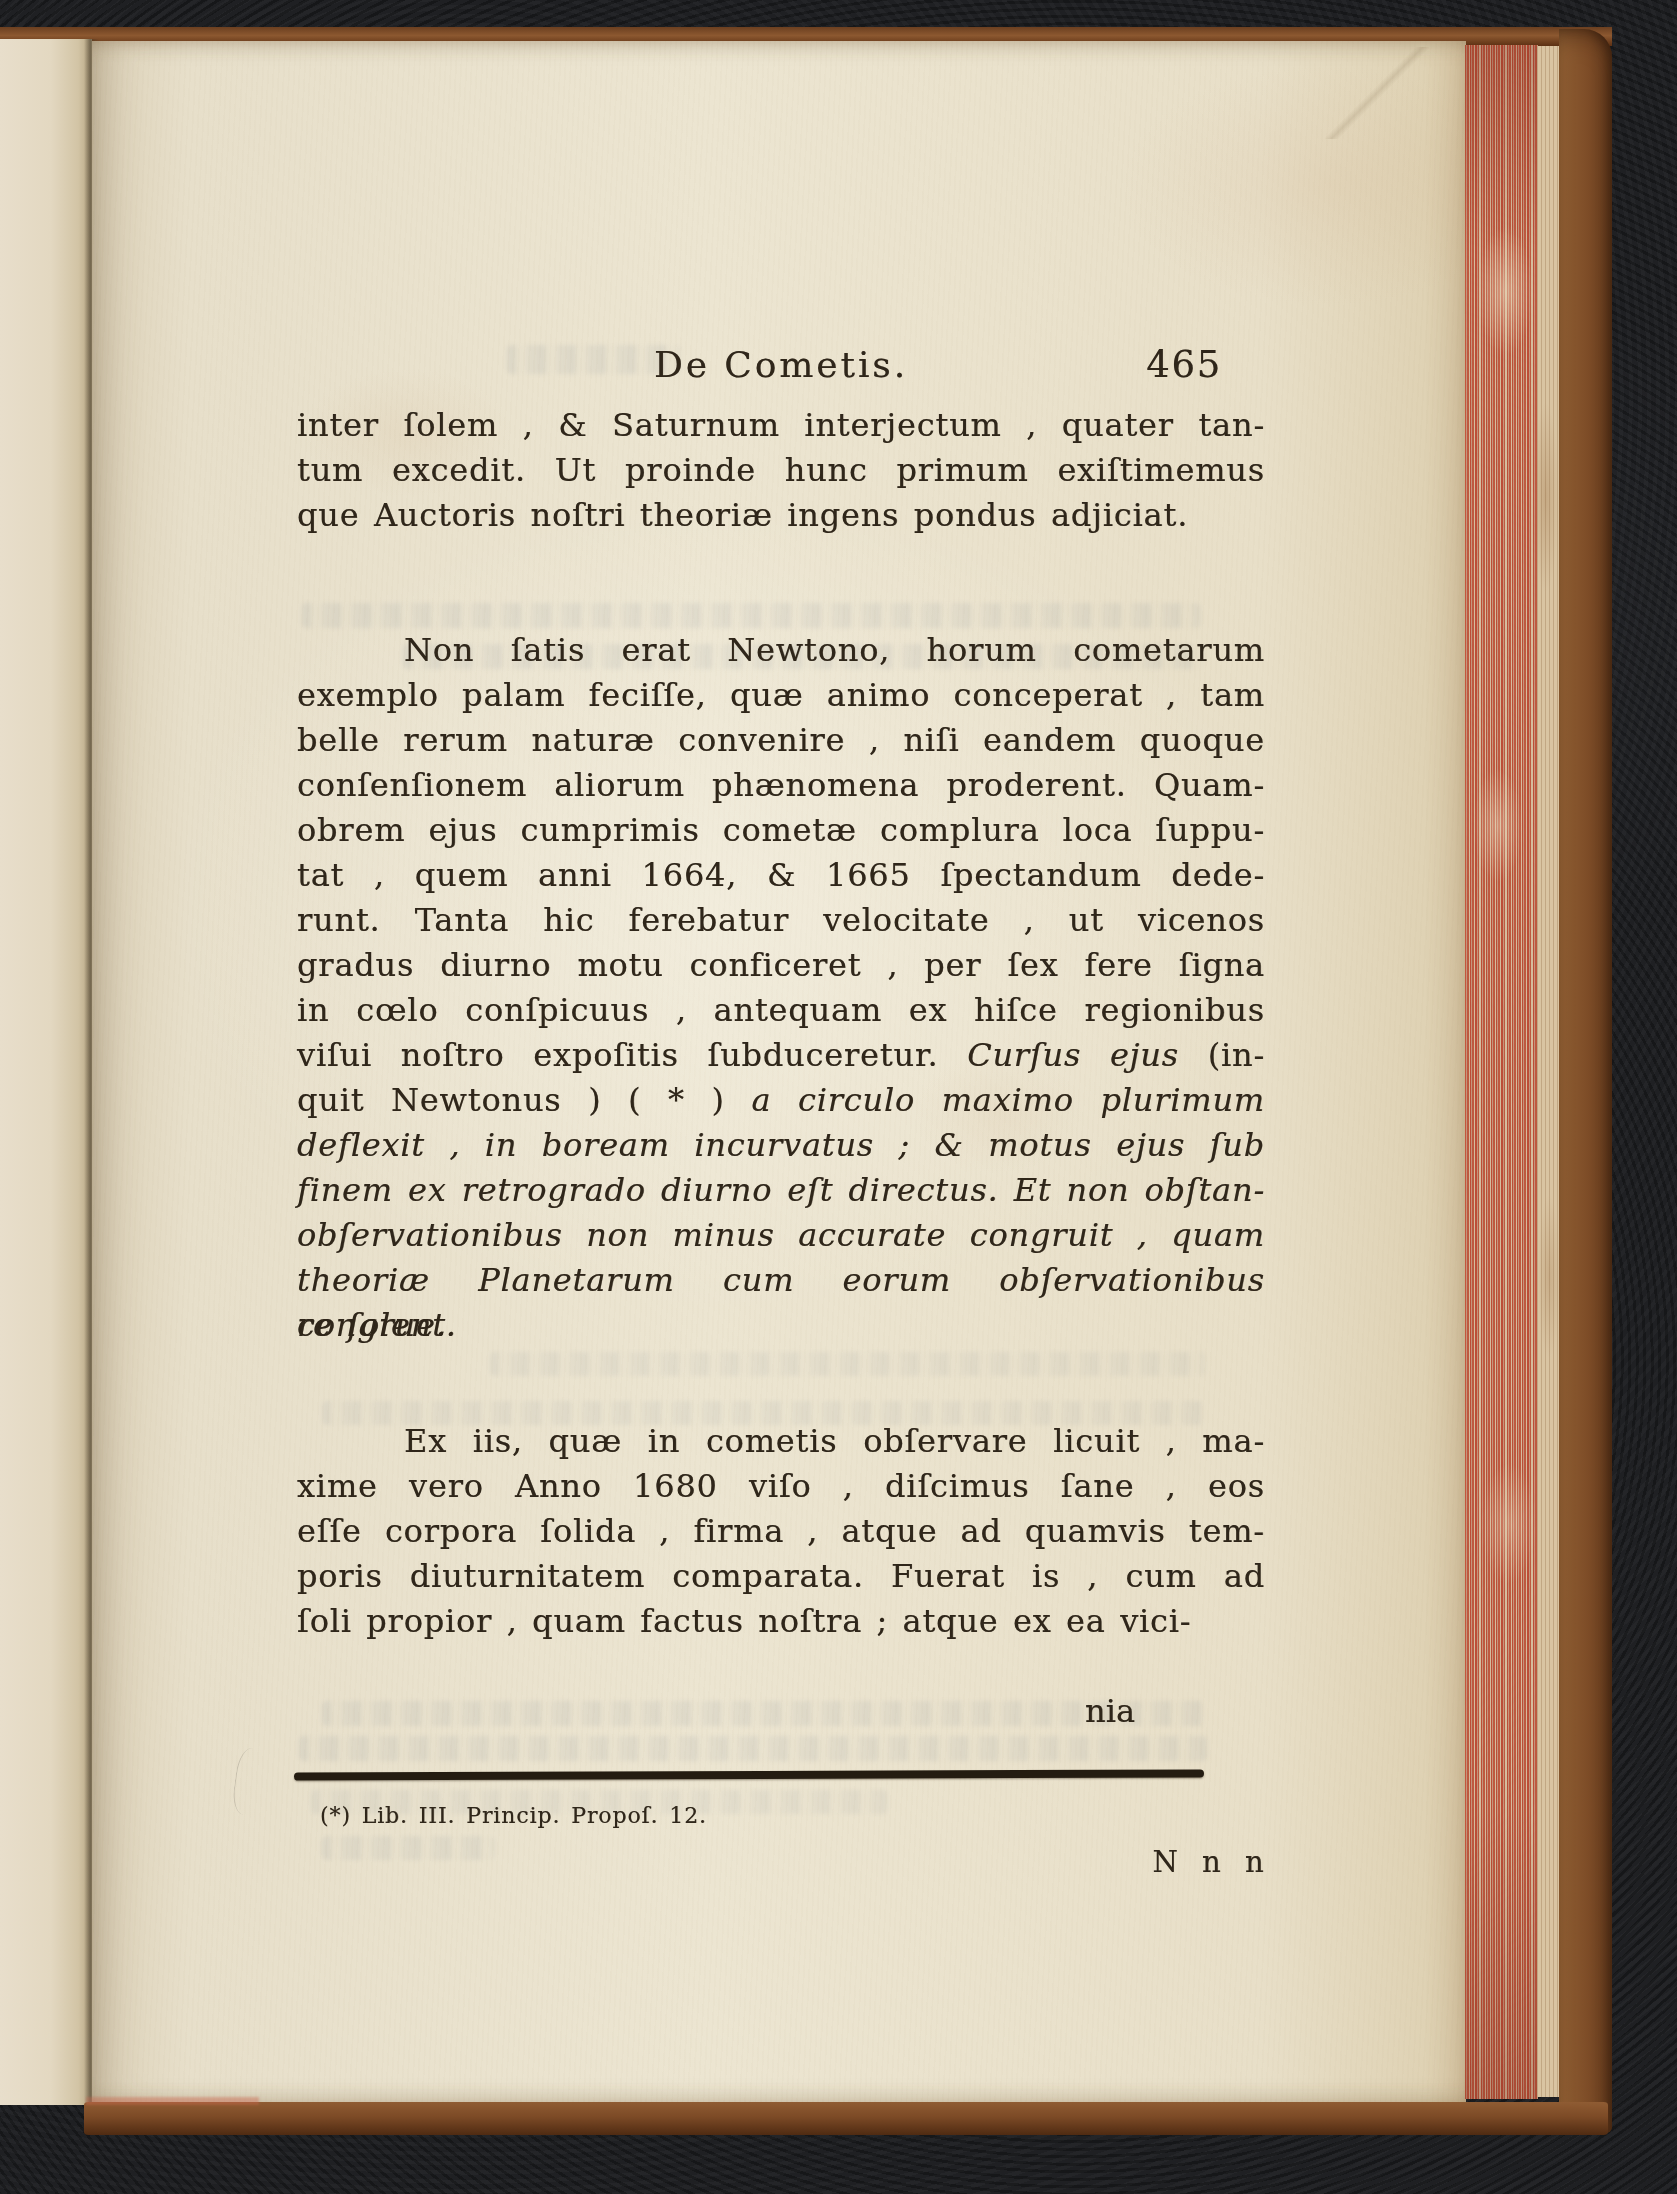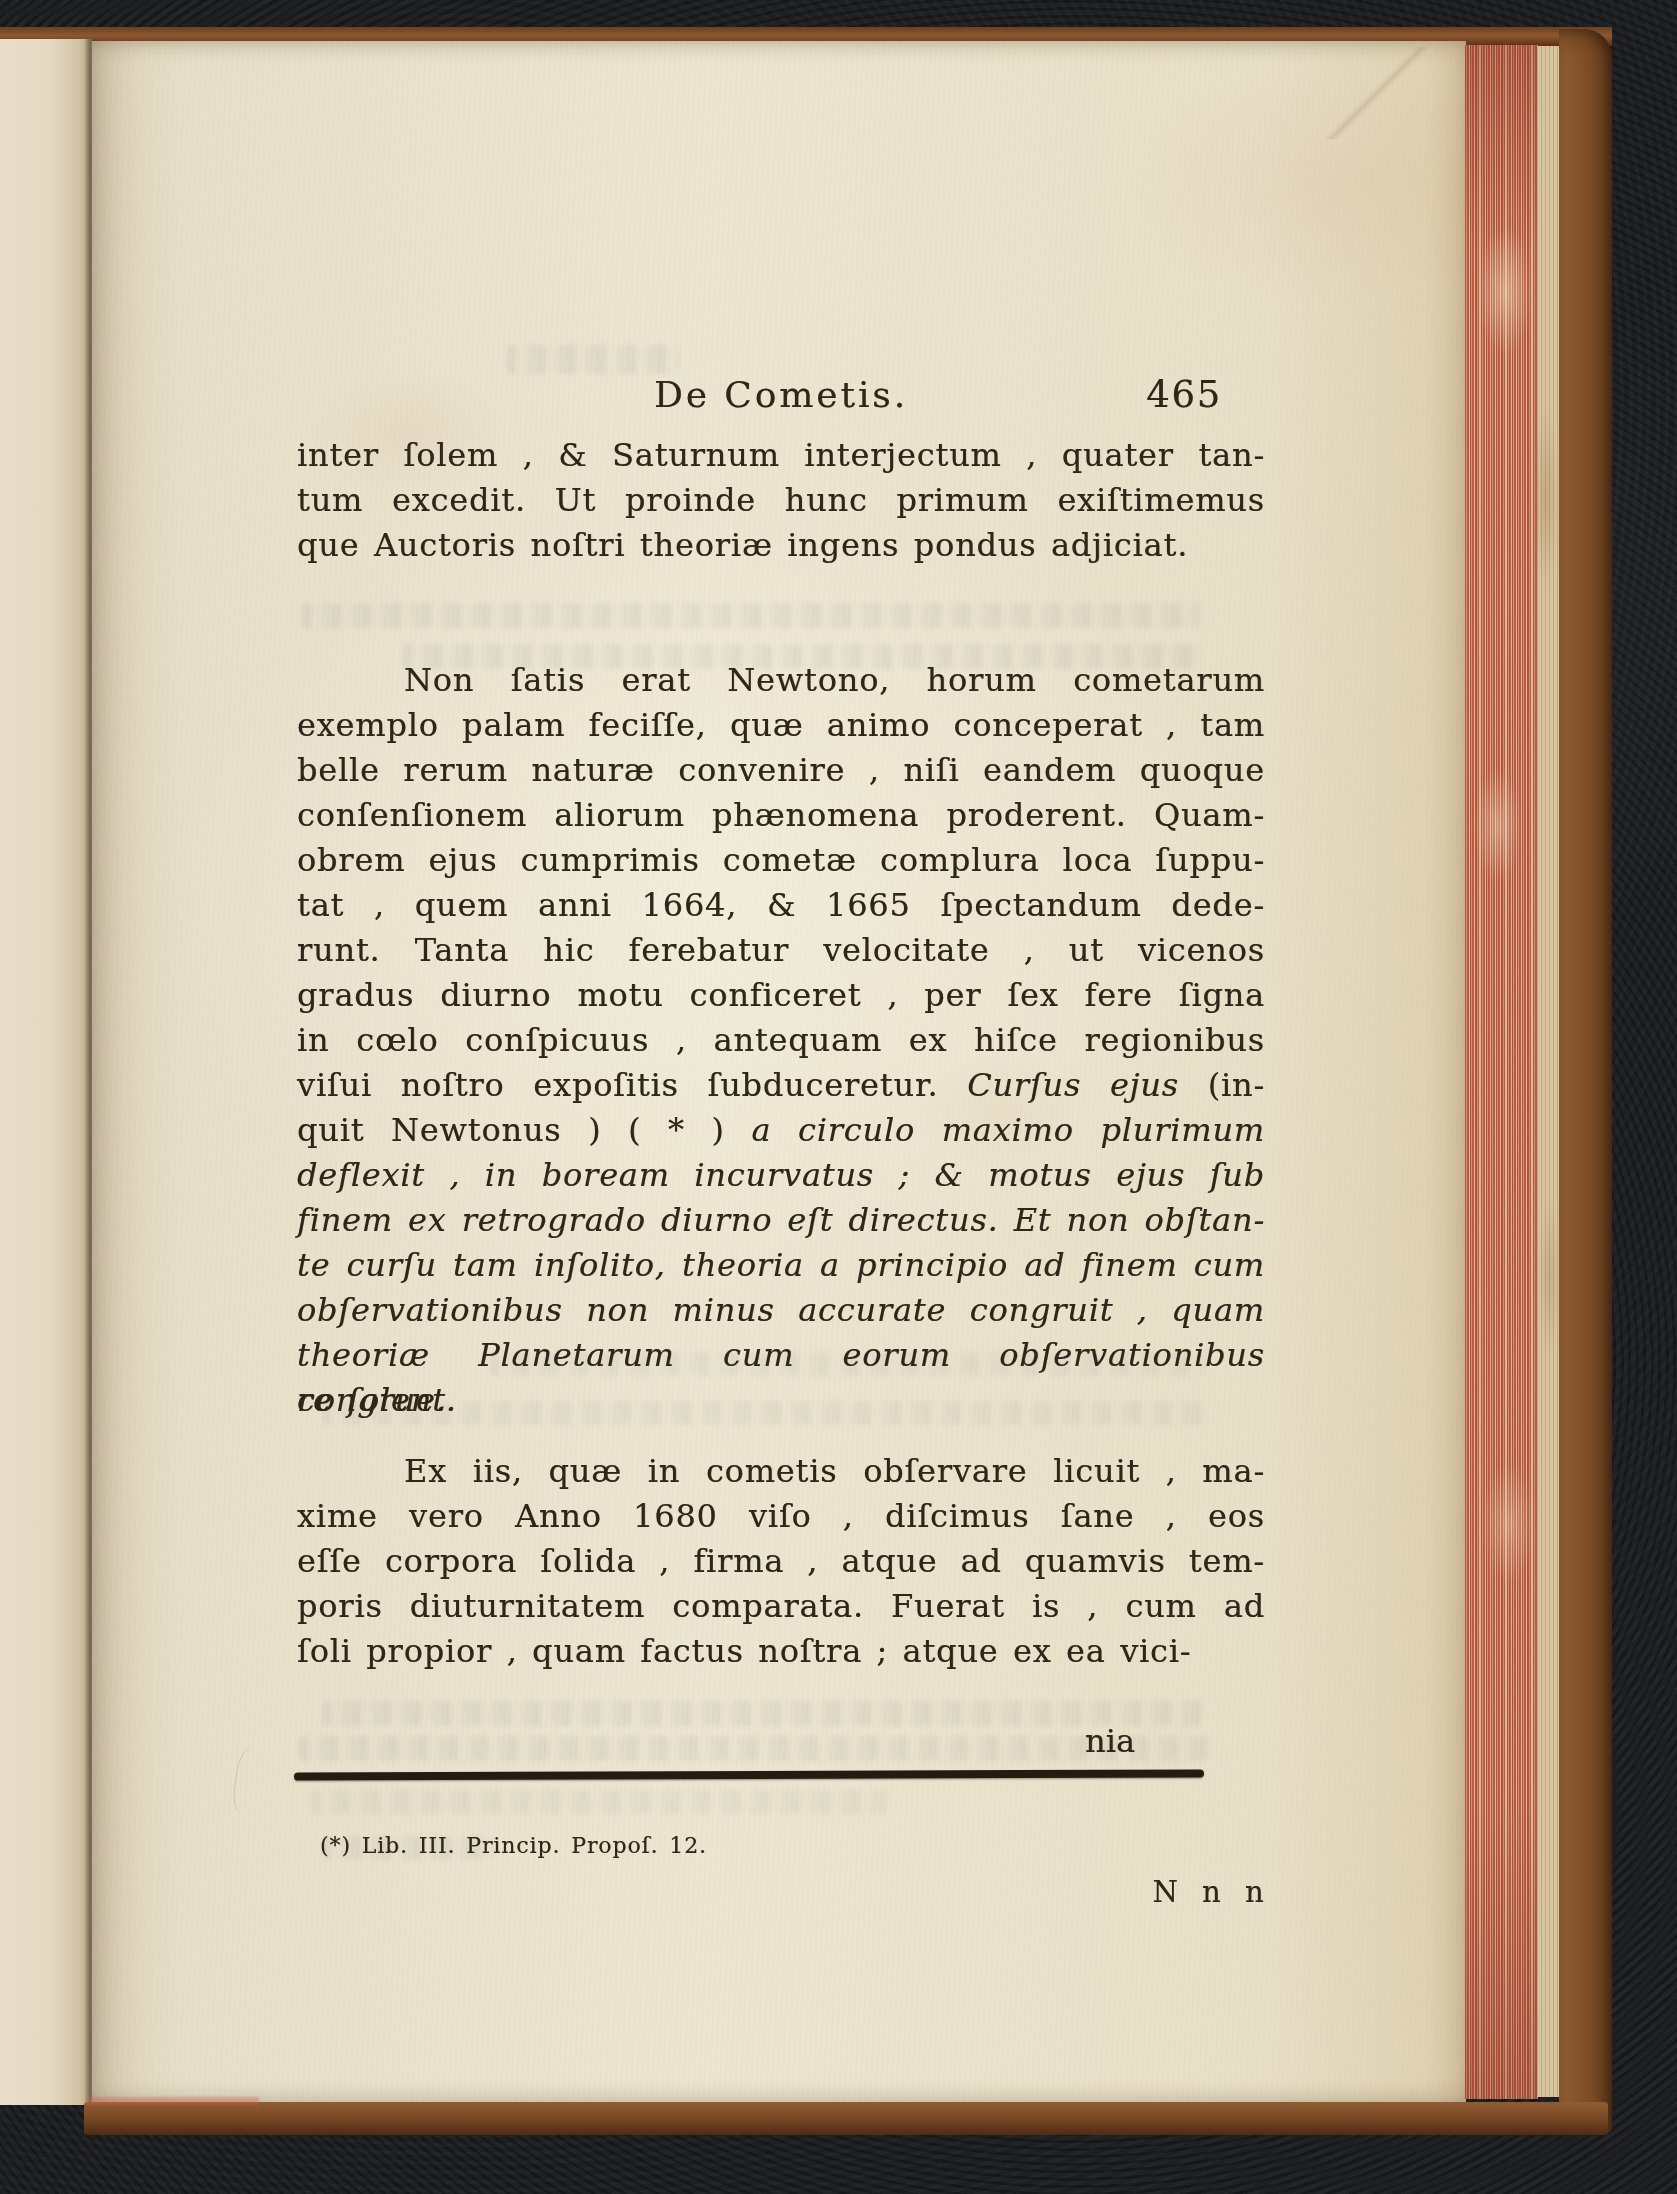--- a/index.html
+++ b/index.html
@@ -69,21 +69,21 @@
   .sm2{left:210px;top:562px;width:899px;height:25px;}
   .sm3{left:311px;top:603px;width:801px;height:25px;}
   .sm4{left:398px;top:1311px;width:715px;height:24px;opacity:.4;}
   .sm5{left:230px;top:1360px;width:882px;height:24px;opacity:.42;}
   .sm6{left:230px;top:1660px;width:882px;height:25px;}
   .sm7{left:207px;top:1695px;width:908px;height:25px;}
   .sm8{left:219px;top:1749px;width:576px;height:24px;opacity:.4;}
   .sm9{left:230px;top:1795px;width:173px;height:24px;opacity:.45;}
   
   .ink{color:#2f261a;text-shadow:0.3px 0.3px 0.6px rgba(47,38,26,.45);
-    -webkit-text-stroke:0.2px rgba(47,38,26,.32);z-index:3;margin-top:30px;}
+    -webkit-text-stroke:0.2px rgba(47,38,26,.32);z-index:3;}
   .running-head-row{position:absolute;left:205px;top:301px;width:968px;height:46px;}
   .running-title{display:block;text-align:center;font-size:36px;line-height:46px;letter-spacing:2.9px;}
   .page-number{position:absolute;right:43px;top:0;font-size:37px;line-height:46px;letter-spacing:1.7px;}
   .para{position:absolute;left:205px;width:968px;}
   .para-1{top:362px;}
   .para-2{top:587px;}
   .para-3{top:1378px;}
   .line{height:45px;line-height:45px;font-size:32px;letter-spacing:0.8px;word-spacing:3.5px;
     text-align:justify;text-align-last:justify;}
   .line.last{text-align-last:left;}
@@ -138,21 +138,20 @@
         <div class="line"><span>conſenſionem aliorum phænomena proderent.  Quam-</span></div>
         <div class="line"><span>obrem ejus cumprimis cometæ complura loca ſuppu-</span></div>
         <div class="line"><span>tat , quem anni 1664, &amp; 1665 ſpectandum dede-</span></div>
         <div class="line"><span>runt.  Tanta hic ferebatur velocitate , ut vicenos</span></div>
         <div class="line"><span>gradus diurno motu conficeret , per ſex fere ſigna</span></div>
         <div class="line"><span>in cœlo conſpicuus , antequam ex hiſce regionibus</span></div>
         <div class="line"><span>viſui noſtro expoſitis ſubduceretur.  </span><span class="it">Curſus ejus </span><span>(in-</span></div>
         <div class="line"><span>quit Newtonus ) ( * ) </span><span class="it">a circulo maximo plurimum</span></div>
         <div class="line"><span class="it">deflexit , in boream incurvatus ; &amp; motus ejus ſub</span></div>
         <div class="line"><span class="it">finem ex retrogrado diurno eſt directus.  Et non obſtan-</span></div>
-        <div class="line"><span class="it">te curſu tam inſolito, theoria a principio ad finem cum</span></div>
         <div class="line"><span class="it">obſervationibus non minus accurate congruit , quam</span></div>
         <div class="line"><span class="it">theoriæ Planetarum cum eorum obſervationibus congrue.</span></div>
         <div class="line last"><span class="it">re ſolent.</span></div>
       </div>
       <div class="para para-3 ink">
         <div class="line indent"><span>Ex iis, quæ in cometis obſervare licuit , ma-</span></div>
         <div class="line"><span>xime vero Anno 1680 viſo , diſcimus ſane , eos</span></div>
         <div class="line"><span>eſſe corpora ſolida , firma , atque ad quamvis tem-</span></div>
         <div class="line"><span>poris diuturnitatem comparata.  Fuerat is , cum ad</span></div>
         <div class="line last"><span>ſoli propior , quam factus noſtra ; atque ex ea vici-</span></div>

